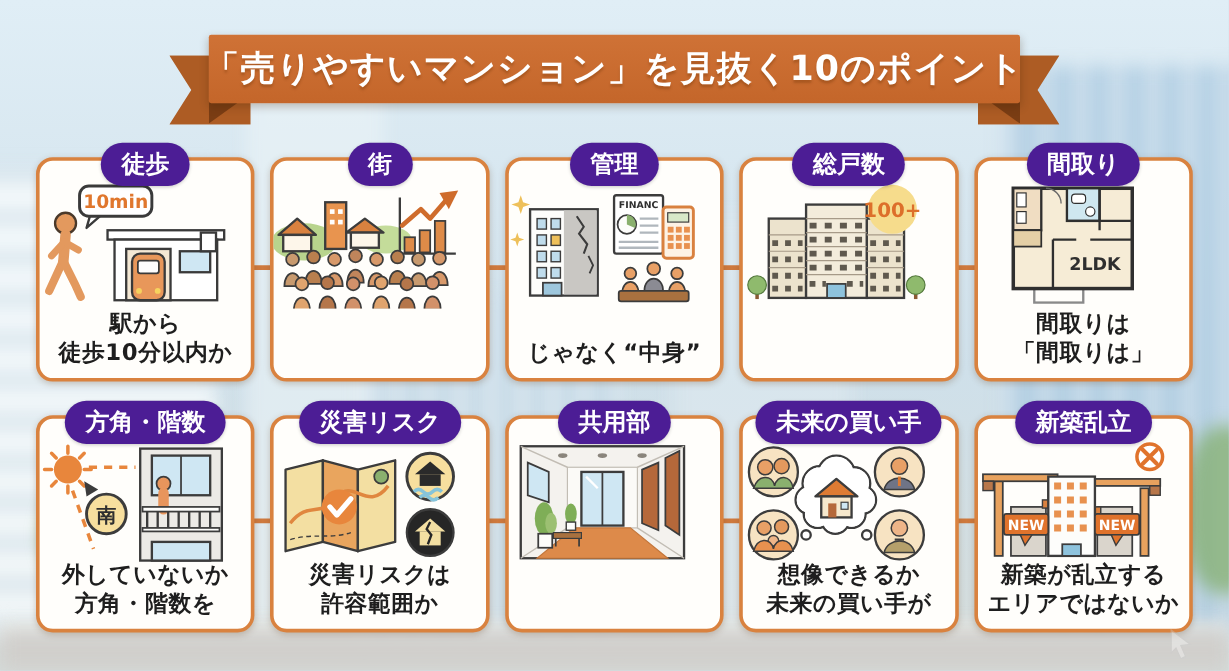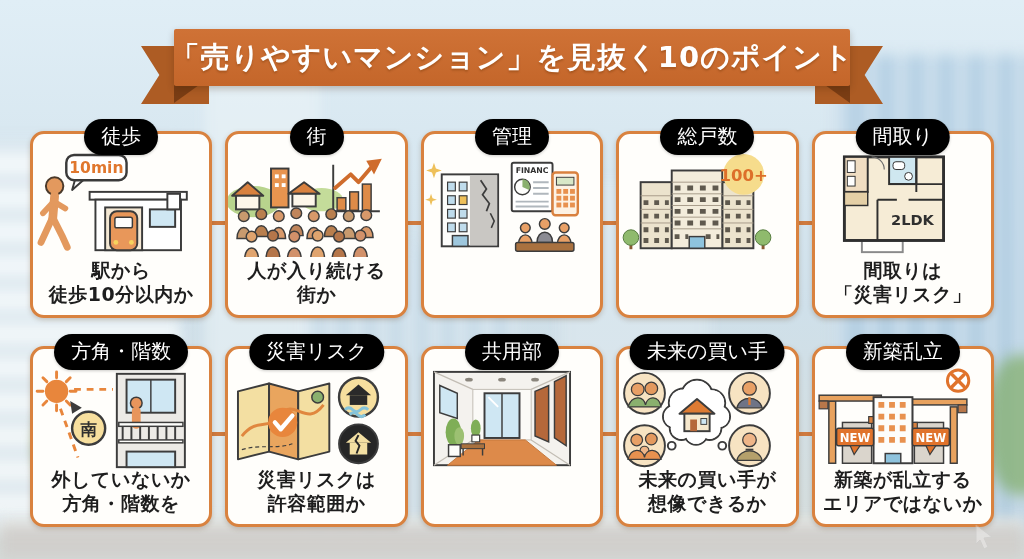--- a/index.html
+++ b/index.html
@@ -43,21 +43,21 @@
   .connector{position:absolute;left:118px;right:118px;height:4px;background:#cf7a3e;z-index:1;border-radius:2px;}
   .conn1{top:221px;} .conn2{top:432px;}
 
   
   .row{position:absolute;left:30px;right:30px;display:flex;gap:13px;z-index:2;}
   .row1{top:131px;height:187px;}
   .row2{top:346px;height:181px;}
   .card{position:relative;flex:1;background:#fffefb;border:3px solid #d9823f;border-radius:14px;
     box-shadow:0 2px 5px rgba(110,80,50,.28);}
   .badge{position:absolute;top:-15px;left:50%;transform:translateX(-50%);
-    background:#000000;color:#fff;font-weight:normal;font-size:20px;line-height:1;
+    background:#4c1d95;color:#fff;font-weight:bold;font-size:20px;line-height:1;
     padding:7px 17px 9px;border-radius:19px;white-space:nowrap;z-index:3;
     box-shadow:0 1px 3px rgba(0,0,0,.2);}
   .illus{position:absolute;top:19px;left:0;right:0;display:flex;}
   .caption{position:absolute;left:0;right:0;bottom:8px;text-align:center;font-weight:bold;
     font-size:19px;line-height:1.3;color:#1e1e1e;letter-spacing:.5px;}
   .caption span{display:block;}
   .caption.single{bottom:24px;}
   svg text{font-family:"DejaVu Sans","Liberation Sans",sans-serif;font-weight:bold;}
 
   
@@ -170,24 +170,20 @@
             <use href="#pp" x="142" y="77" fill="#d8996a"></use>
           <use href="#pp" x="24" y="99" fill="#e0a46e"></use>
             <use href="#pp" x="46" y="98" fill="#b5764a"></use>
           <use href="#pp" x="68" y="99" fill="#d2916a"></use>
             <use href="#pp" x="92" y="98" fill="#e0a46e"></use>
           <use href="#pp" x="114" y="99" fill="#b5764a"></use>
             <use href="#pp" x="136" y="98" fill="#d2916a"></use>
         </g>
       </svg>
     </div>
-    <div class="caption">
-      <span>人が入り続ける</span>
-      <span>街か</span>
-    </div>
   </div>
 
   <div class="card">
     <div class="badge">管理</div>
     <div class="illus">
       <svg width="156" height="104" viewBox="0 0 160 107">
         <g>
           <path d="M10,10 l2,6 6,2 -6,2 -2,6 -2,-6 -6,-2 6,-2 Z" fill="#eec05a"></path>
           <path d="M7,42 l1.5,4.5 4.5,1.5 -4.5,1.5 -1.5,4.5 -1.5,-4.5 -4.5,-1.5 4.5,-1.5 Z" fill="#eec05a"></path>
           <rect x="18" y="22" width="58" height="74" fill="#fdfdfb" stroke="#3c3c3c" stroke-width="2"></rect>
@@ -231,20 +227,21 @@
             <path d="M97,94 C97,81 111,81 111,94 Z" fill="#e8a066"></path>
           <circle cx="124" cy="73" r="5.5" fill="#e8a066"></circle>
             <path d="M116,92 C116,78 132,78 132,92 Z" fill="#8b8b93"></path>
           <circle cx="144" cy="77" r="5" fill="#e8a066"></circle>
             <path d="M137,94 C137,81 151,81 151,94 Z" fill="#e8a066"></path>
           <rect x="94" y="92" width="60" height="9" rx="2" fill="#a9713f"></rect>
         </g>
       </svg>
     </div>
     <div class="caption">
+      <span>じゃなく“中身”</span>
     </div>
   </div>
 
   <div class="card">
     <div class="badge">総戸数</div>
     <div class="illus">
       <svg width="156" height="104" viewBox="0 0 160 107">
         <g>
           <rect x="22" y="30" width="32" height="68" fill="#ece3cd" stroke="#3c3c3c" stroke-width="2"></rect>
           <rect x="106" y="30" width="32" height="68" fill="#ece3cd" stroke="#3c3c3c" stroke-width="2"></rect>
@@ -287,21 +284,21 @@
         <rect x="33" y="24" width="8" height="10" fill="#ffffff" stroke="#2f2f2f" stroke-width="1"></rect>
         <rect x="30" y="40" width="24" height="14" fill="#e4cfa6" stroke="#2f2f2f" stroke-width="1.5"></rect>
         <path d="M104,4 V32 M76,32 H132 M104,32 V40" stroke="#2f2f2f" stroke-width="2" fill="none"></path>
         <path d="M64,48 H84 M96,48 H132 M64,48 V90" stroke="#2f2f2f" stroke-width="2" fill="none"></path>
         <path d="M58,4 A13,13 0 0 1 71,17" stroke="#6a6a6a" stroke-width="1.2" fill="none"></path>
         <text x="100" y="74" text-anchor="middle" font-size="15" fill="#2f2f2f">2LDK</text>
       </svg>
     </div>
     <div class="caption">
       <span>間取りは</span>
-      <span>「災害リスク」</span>
+      <span>「間取りは」</span>
     </div>
   </div>
 </div>
 
 <div class="row row2">
 
   <div class="card">
     <div class="badge">方角・階数</div>
     <div class="illus">
       <svg width="156" height="104" viewBox="0 0 160 107">
@@ -464,22 +461,22 @@
         </g>
         <g>
           <polygon points="62,47 80,32 98,47" fill="#de7b33" stroke="#3c3c3c" stroke-width="2" stroke-linejoin="round"></polygon>
           <rect x="67" y="47" width="26" height="18" fill="#f6e8cd" stroke="#3c3c3c" stroke-width="2"></rect>
           <rect x="73" y="53" width="7" height="12" fill="#b5683a"></rect>
           <rect x="84" y="52" width="6" height="6" fill="#cfe7f3" stroke="#3c3c3c" stroke-width="1"></rect>
         </g>
       </svg>
     </div>
     <div class="caption">
+      <span>想像できるか</span>
       <span>未来の買い手が</span>
-      <span>想像できるか</span>
     </div>
   </div>
 
   <div class="card">
     <div class="badge">新築乱立</div>
     <div class="illus">
       <svg width="156" height="104" viewBox="0 0 160 107">
         <rect x="28" y="56" width="30" height="42" fill="#dad5cc" stroke="#3c3c3c" stroke-width="1.5"></rect>
         <rect x="102" y="56" width="30" height="42" fill="#dad5cc" stroke="#3c3c3c" stroke-width="1.5"></rect>
         <g>

